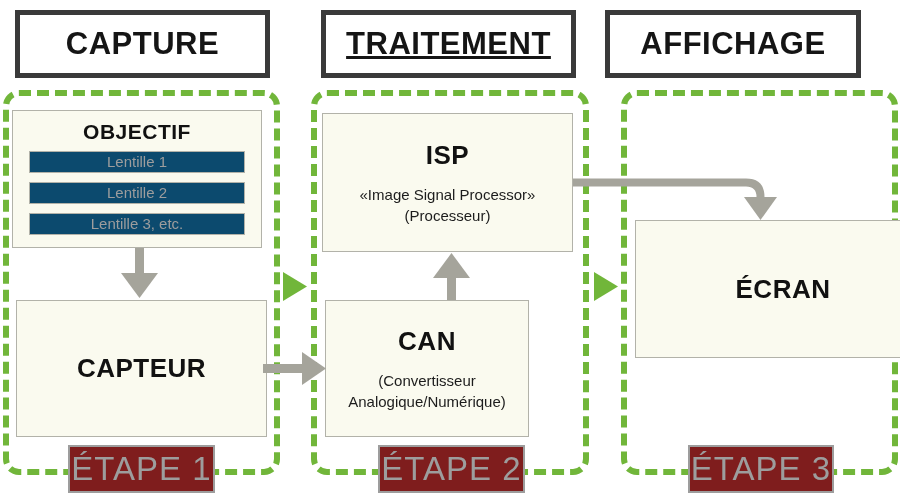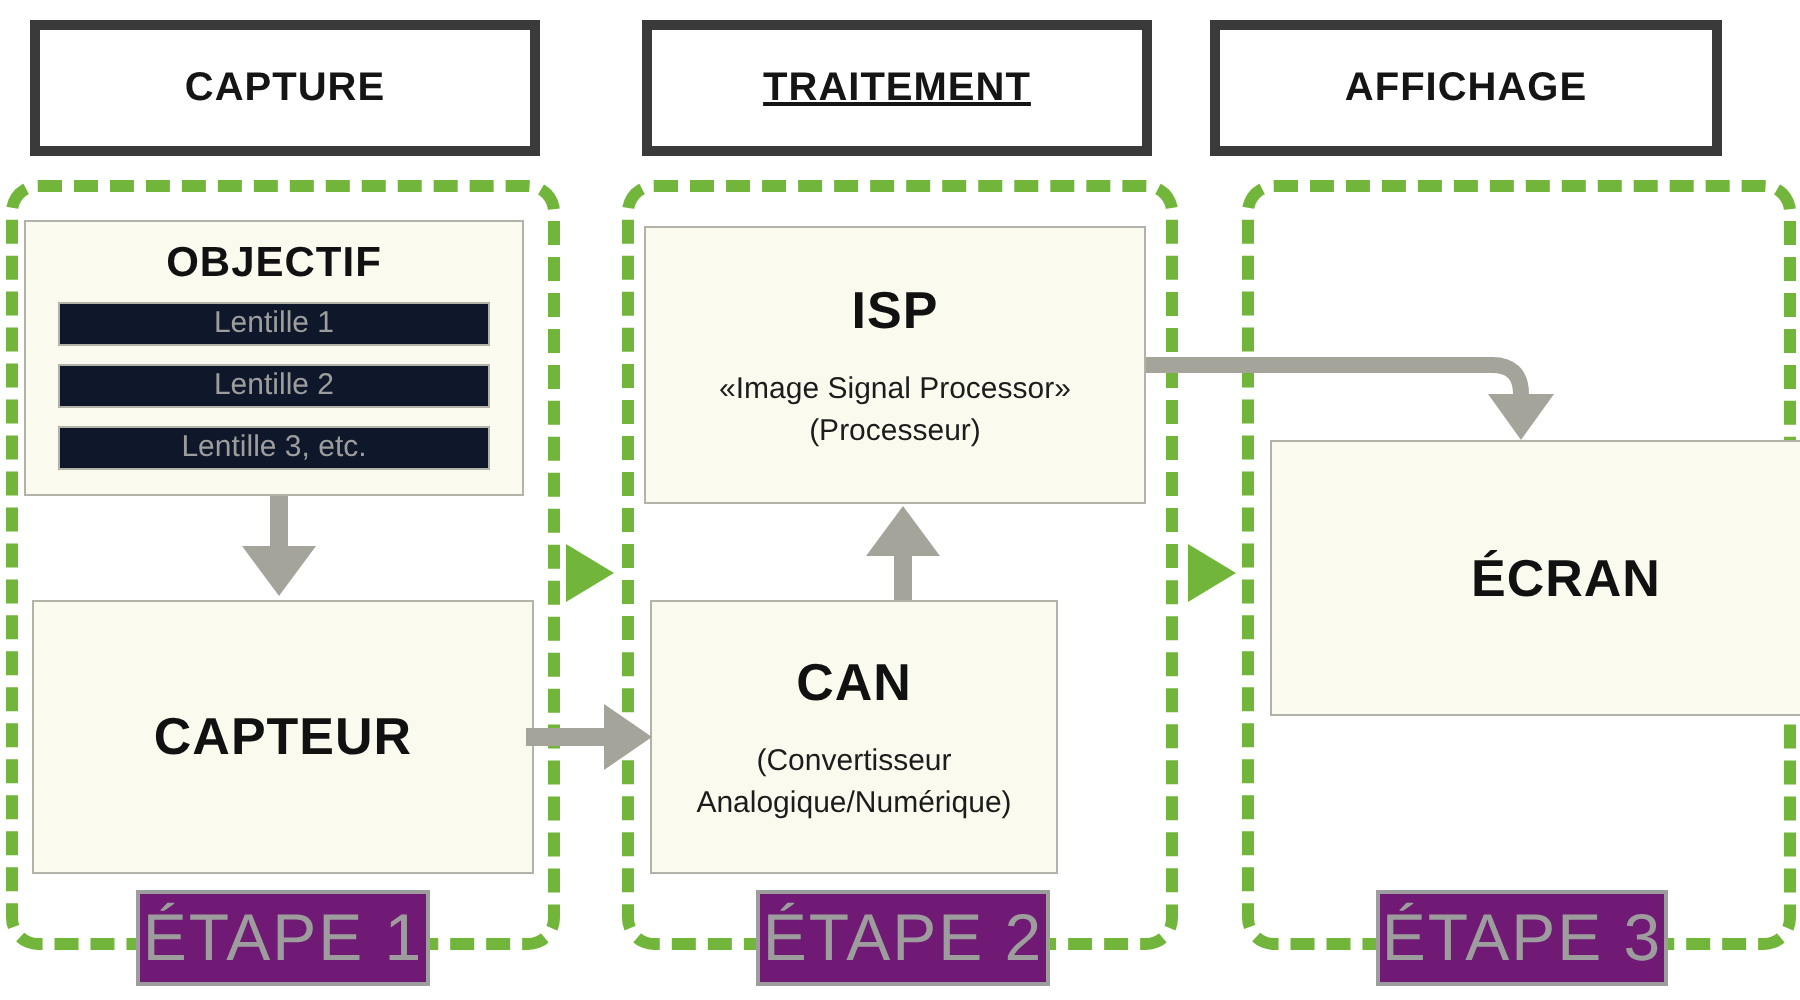--- a/index.html
+++ b/index.html
@@ -5,21 +5,21 @@
   html,body { margin:0; padding:0; background:#fff; }
   .canvas {
     position:relative; width:900px; height:500px; background:#fff;
     font-family:"Liberation Sans", sans-serif; overflow:hidden; color:#111;
   }
   
   .header-box {
     position:absolute; top:10px; height:68px; background:#fff;
     border:5px solid var(--header-border); box-sizing:border-box;
     display:flex; align-items:center; justify-content:center;
-    font-weight:bold; font-size:20px; letter-spacing:.5px; color:#151515;
+    font-weight:bold; font-size:31px; letter-spacing:.5px; color:#151515;
     z-index:1;
   }
   #hdr-capture   { left:15px;  width:255px; }
   #hdr-traitement{ left:321px; width:255px;text-decoration:underline; }
   #hdr-affichage { left:605px; width:256px; }
 
   
   .stage {
     position:absolute; top:90px; height:385px; box-sizing:border-box;
     border:6px dashed var(--green); border-radius:16px; z-index:0;
@@ -29,41 +29,41 @@
   #stage3 { left:621px; width:277px; }
 
   
   .node {
     position:absolute; background:var(--node-fill);
     border:1.5px solid var(--node-border); box-sizing:border-box; z-index:1;
   }
   #objectif { left:12px; top:110px; width:250px; height:138px; text-align:center; padding-top:7px; }
   .objectif-title { font-weight:bold; font-size:21px; letter-spacing:.5px; margin:2px 0 7px; }
   .lens {
-    margin:0 16px 9px; height:22px; background:#0f172a;
+    margin:0 16px 9px; height:22px; background:#0c4a6e;
     border:1px solid var(--node-border); box-sizing:border-box;
     color:var(--muted-text); font-size:15px; line-height:20px; text-align:center;
     overflow:hidden;
   }
   .big-label { display:flex; align-items:center; justify-content:center;
     font-weight:bold; font-size:26px; letter-spacing:.5px; }
   #capteur { left:16px;  top:300px; width:251px; height:137px; }
   #ecran   { left:635px; top:220px; width:296px; height:138px; }
   #isp, #can {
     display:flex; flex-direction:column; align-items:center; justify-content:center;
     text-align:center;
   }
   #isp { left:322px; top:113px; width:251px; height:139px; }
   #can { left:325px; top:300px; width:204px; height:137px; }
   .node-title { font-weight:bold; font-size:26px; letter-spacing:.5px; margin-bottom:13px; }
   .node-sub { font-size:15px; color:#1c1c1c; line-height:1.4; padding:0 14px; }
 
   
   .etape {
-    position:absolute; top:445px; height:48px; background:#701a75;
+    position:absolute; top:445px; height:48px; background:#7f1d1d;
     border:2px solid var(--muted-text); box-sizing:border-box;
     display:flex; align-items:center; justify-content:center;
     color:var(--muted-text); font-size:33px; letter-spacing:1px; z-index:2;
   }
   #etape1 { left:68px;  width:147px; }
   #etape2 { left:378px; width:147px; }
   #etape3 { left:688px; width:146px; }
 
   
   .arrows { position:absolute; left:0; top:0; z-index:3; pointer-events:none; }

